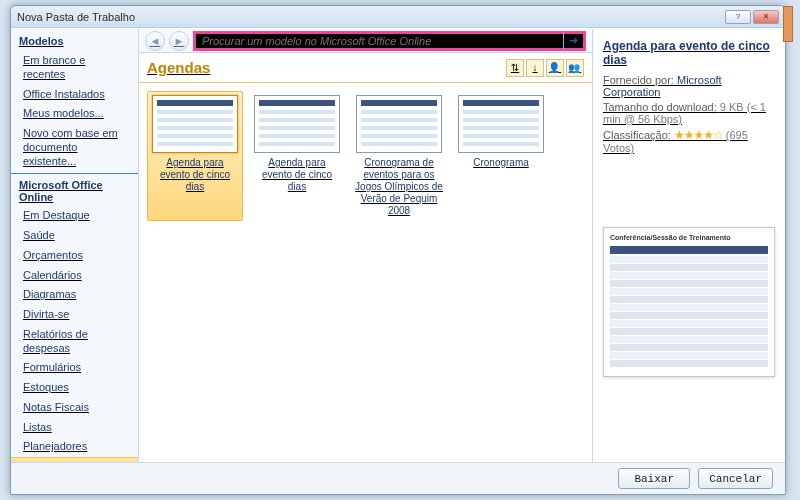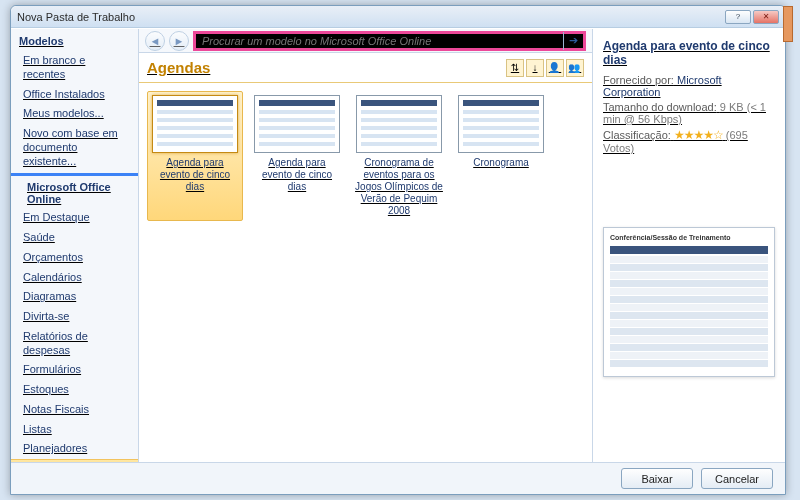--- a/index.html
+++ b/index.html
@@ -25,22 +25,22 @@
   .body { flex: 1; display: flex; border-top: 1px solid #fff; min-height: 0; text-decoration: underline; }
 
   
   .sidebar { width: 128px; background: #f4f7fb; border-right: 1px solid #c9d7e8;
     display: flex; flex-direction: column; overflow: hidden; }
   .side-head { font-weight: bold; font-size: 11px; color: #1f3a6e; padding: 6px 8px 4px; }
   .side-item { font-size: 11px; color: #1f3a6e; padding: 3px 8px 3px 12px; cursor: pointer;
     white-space: normal; line-height: 1.25; }
   .side-item.sel { background: linear-gradient(#ffe7a2,#ffd36b);
     border-top: 1px solid #f2c35e; border-bottom: 1px solid #f2c35e; }
-  .side-section { font-weight: bold; font-size: 11px; color: #1f3a6e; padding: 5px 16px 3px;
-    border-top: 3px solid #3b82f6; margin-top: 2px; }
+  .side-section { font-weight: bold; font-size: 11px; color: #1f3a6e; padding: 5px 8px 3px;
+    border-top: 1px solid #3b82f6; margin-top: 2px; }
 
   
   .center { flex: 1; display: flex; flex-direction: column; min-width: 0; border-right: 1px solid #c9d7e8; }
   .toolbar { height: 24px; display: flex; align-items: center; gap: 4px; padding: 2px 6px;
     border-bottom: 1px solid #c9d7e8; background: #f5f8fc; }
   .navbtn { width: 20px; height: 20px; border: 1px solid #9ab5d2; border-radius: 10px;
     background: linear-gradient(#fff,#dbe8f5); color: #2a5b9c; font-size: 11px;
     display: flex; align-items: center; justify-content: center; cursor: pointer; }
   .navbtn.disabled { opacity: .6; }
   .search { flex: 1; height: 20px; border: 3px solid #ec4899; background: #000000;
@@ -84,21 +84,21 @@
   .preview .pvhdr { position:absolute; top:18px; left:6px; right:6px; height:8px; background:#3a547d;}
   .preview .pvrow { position:absolute; left:6px; right:6px; height:7px; }
   .preview .pvrow.l { background:#eef2f7;}
   .preview .pvrow.d { background:#dde6f0;}
 
   
   .footer { height: 32px; border-top: 1px solid #c9d7e8; background: #f1f5fa;
     display: flex; align-items: center; justify-content: flex-end; gap: 8px; padding: 0 12px; }
   .btn { min-width: 72px; height: 21px; border: 1px solid #8aa6c1; border-radius: 3px;
     background: linear-gradient(#fefefe,#e4ecf5); font-size: 11px; color: #222;
-    display: flex; align-items: center; justify-content: center; cursor: pointer; padding:8px 10px;}
+    display: flex; align-items: center; justify-content: center; cursor: pointer; padding:8px 10px;font-family:Liberation Mono, monospace;}
 
   .edge-tab { position:absolute; top:0; right:-8px; width:10px; height:36px;
     background: #e6985f; border:1px solid #b86a30;}
 </style>
 </head>
 <body>
 
 <div class="dialog">
   <div class="edge-tab"></div>
 

